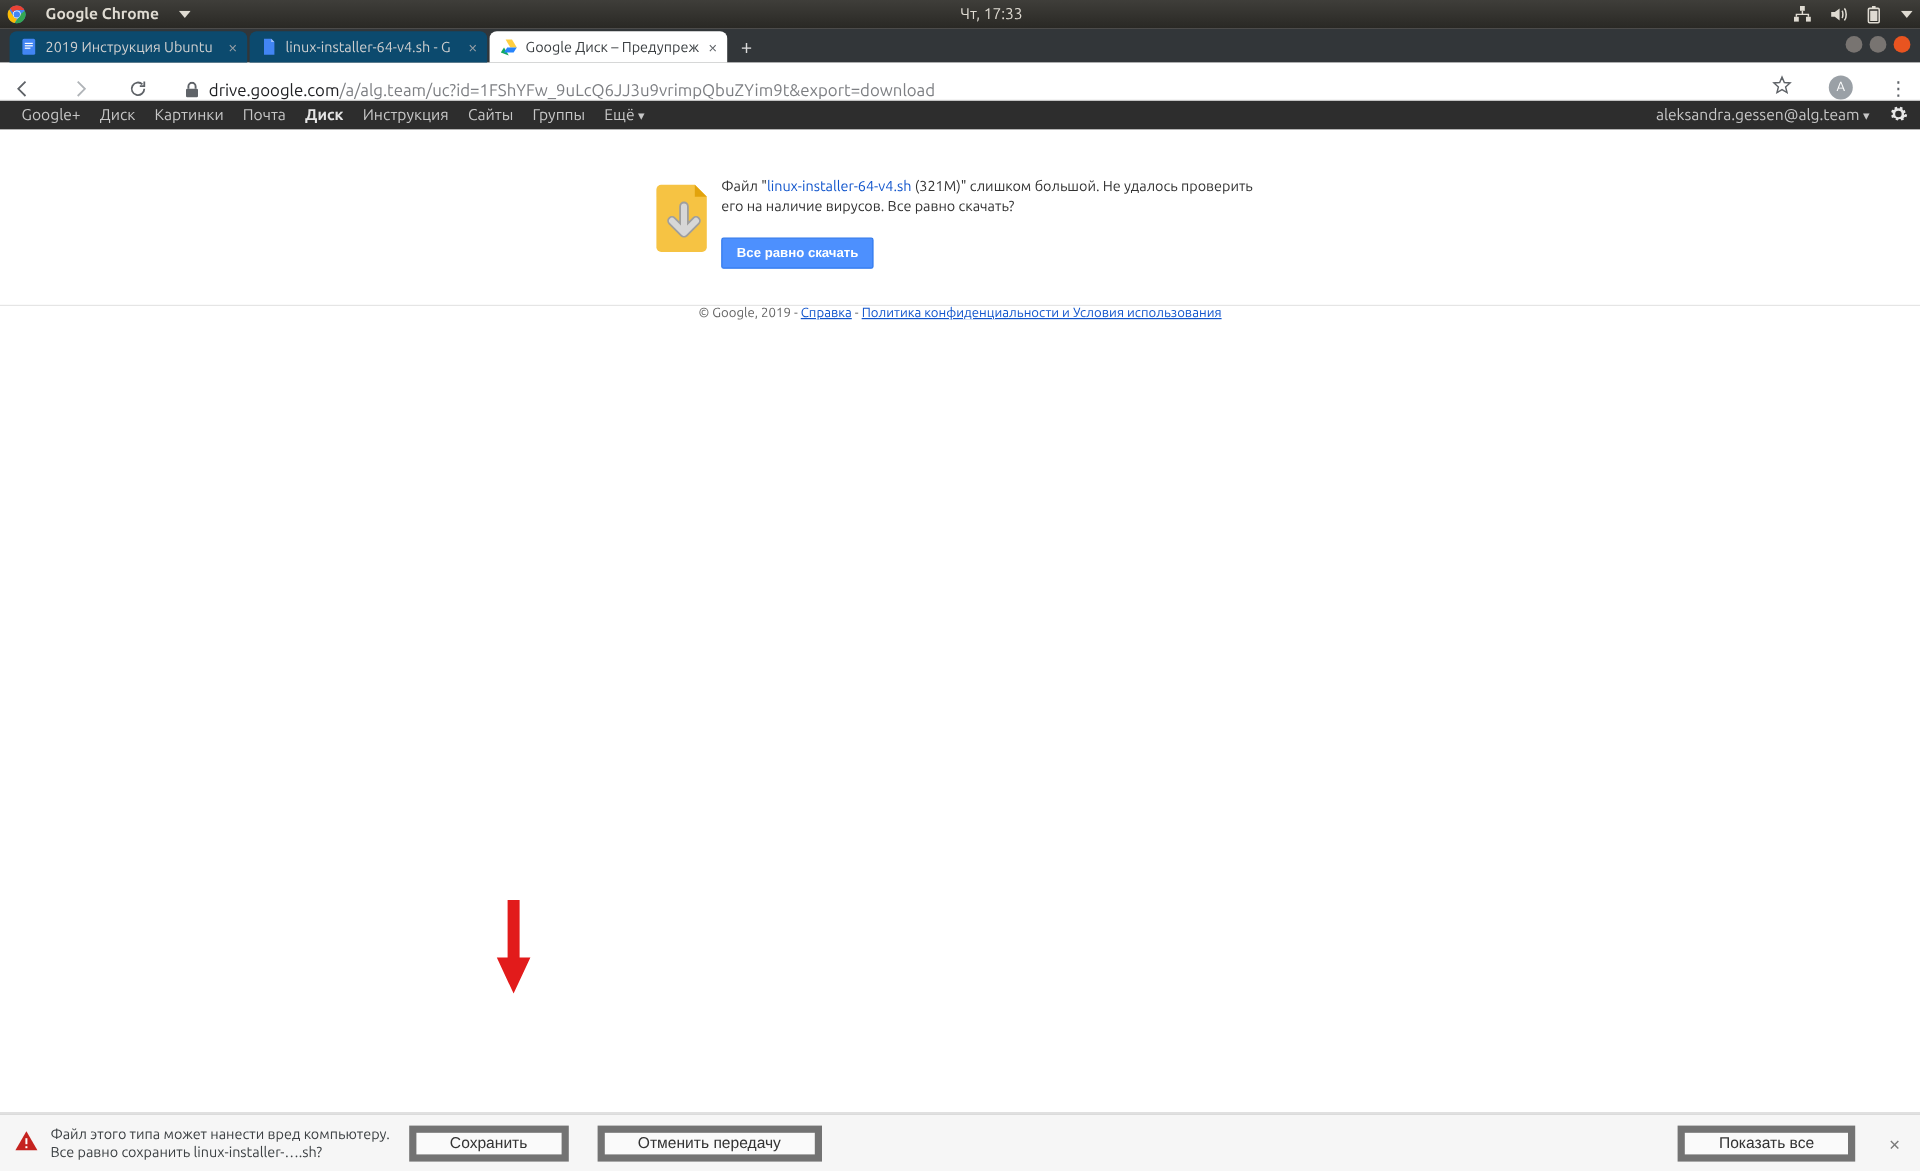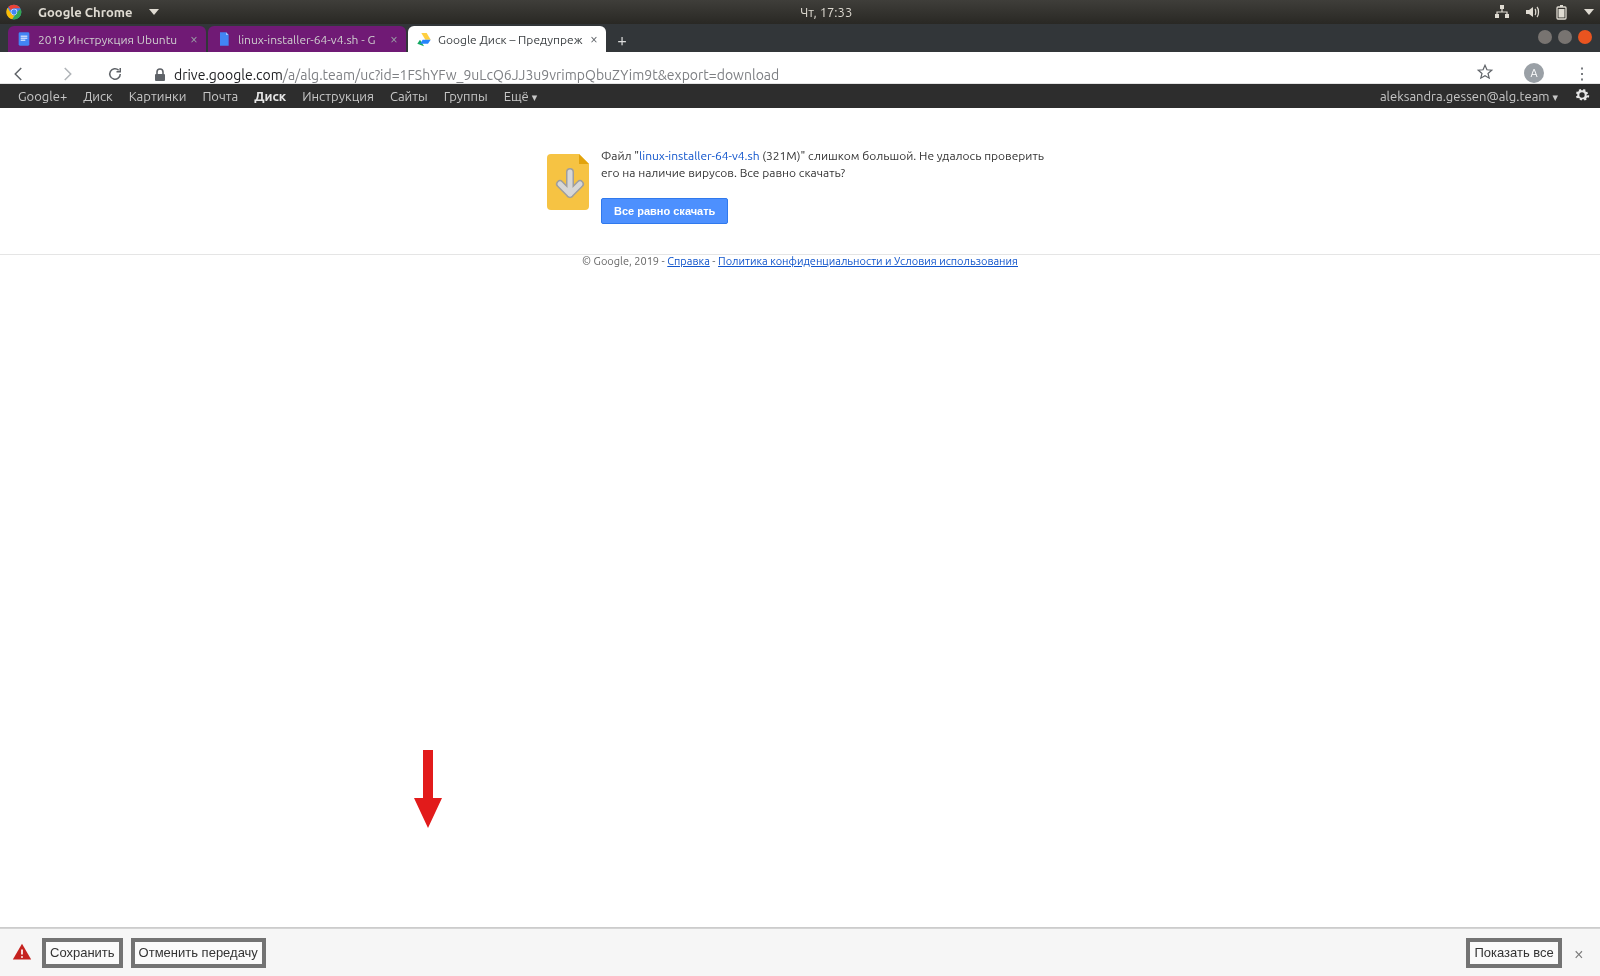--- a/index.html
+++ b/index.html
@@ -5,21 +5,21 @@
   html,body{margin:0;padding:0;width:1600px;height:976px;font-family:Ubuntu,"Noto Sans",Arial,sans-serif;background:#fff;overflow:hidden;font-size:13px;color:#222}
   *{box-sizing:border-box}
   
   .ubuntu-bar{height:24px;background:#2c2b29;background:linear-gradient(#3f3e3a,#292824);color:#dfdbd2;display:flex;align-items:center;padding:0 6px;font-size:13px;font-weight:bold}
   .ubuntu-bar .app{display:flex;align-items:center;gap:16px}
   .ubuntu-bar .center{flex:1;text-align:center;font-weight:normal}
   .ubuntu-bar .right{display:flex;align-items:center;gap:14px}
   .ubuntu-bar svg{display:block}
   
   .tabstrip{height:28px;background:#323639;display:flex;align-items:flex-end;padding-left:8px;position:relative}
-  .tab{height:26px;width:198px;background:#701a75;color:#cfcfcf;display:flex;align-items:center;padding:0 8px;font-size:12px;gap:6px;position:relative;border-top-left-radius:6px;border-top-right-radius:6px;margin-right:2px;overflow:hidden;white-space:nowrap}
+  .tab{height:26px;width:198px;background:#0c4a6e;color:#cfcfcf;display:flex;align-items:center;padding:0 8px;font-size:12px;gap:6px;position:relative;border-top-left-radius:6px;border-top-right-radius:6px;margin-right:2px;overflow:hidden;white-space:nowrap}
   .tab .txt{flex:1;overflow:hidden;text-overflow:ellipsis}
   .tab.active{background:#fff;color:#3c4043}
   .tab .x{font-size:14px;color:#9aa0a6;flex-shrink:0}
   .tab.active .x{color:#5f6368}
   .newtab{width:28px;height:26px;display:flex;align-items:center;justify-content:center;color:#dcdcdc;font-size:17px}
   .window-dots{position:absolute;right:8px;top:6px;display:flex;gap:6px}
   .wdot{width:14px;height:14px;border-radius:50%}
   .wdot.min{background:#787471}
   .wdot.max{background:#787471}
   .wdot.cls{background:#e95420}
@@ -44,21 +44,21 @@
   .warntext h2{font-size:16px;font-weight:normal;margin:0 0 14px;color:#333}
   .warntext p{font-size:12px;color:#333;margin:0 0 16px;line-height:1.4}
   .warntext p a{color:#15c;text-decoration:none}
   .dlbtn{background:#4d90fe;border:1px solid #3079ed;color:#fff;font-size:11px;font-weight:bold;padding:6px 12px;border-radius:2px;cursor:pointer}
   .footer-line{text-align:center;font-size:11px;color:#666;margin:30px 0;border-top:1px solid #e5e5e5;}
   .footer-line a{color:#15c;text-decoration:underline}
   
   .shelf{height:48px;background:#f6f6f6;border-top:1px solid #d4d4d4;display:flex;align-items:center;padding:0 12px;font-size:13px;color:#3c4043;position:absolute;left:0;right:0;bottom:0}
   .shelf .danger{color:#c5221f;margin-right:10px}
   .shelf .msg{line-height:1.25;font-size:12px;margin-right:16px}
-  .shelf button.act{height:30px;background:#fafafa;border:4px solid #737373;padding:0 4px;font-size:13px;margin-right:8px;cursor:pointer;color:#333}
+  .shelf button.act{height:30px;background:#fafafa;border:6px solid #737373;padding:0 28px;font-size:13px;margin-right:24px;cursor:pointer;color:#333}
   .shelf .spacer{flex:1}
   .shelf .close{color:#7a7a7a;font-size:18px;padding:0 4px}
   
   .red-arrow{position:absolute;left:408px;top:750px;pointer-events:none}
   
   .ico16{width:16px;height:16px;flex-shrink:0}
   .ico18{width:18px;height:18px}
 </style>
 </head>
 <body>
@@ -210,18 +210,22 @@
   <path d="M20 0 L20 48 L6 48 L20 78 L34 48 L20 48 Z" fill="#e21b1b"></path>
   <rect x="15" y="0" width="10" height="50" fill="#e21b1b"></rect>
 </svg>
 
 <div class="shelf">
   <span class="danger"><svg width="20" height="20" viewBox="0 0 24 24">
         <path d="M12 2L1 21h22z" fill="#c5221f"></path>
         <rect x="11" y="9" width="2" height="6" fill="#fff"></rect>
         <rect x="11" y="17" width="2" height="2" fill="#fff"></rect>
       </svg></span>
+  <div class="msg">
+    <div>Файл этого типа может нанести вред компьютеру.</div>
+    <div>Все равно сохранить linux-installer-….sh?</div>
+  </div>
   <button class="act">Сохранить</button>
   <button class="act">Отменить передачу</button>
   <div class="spacer"></div>
   <button class="act">Показать все</button>
   <span class="close">×</span>
 </div>
 
 </body></html>

